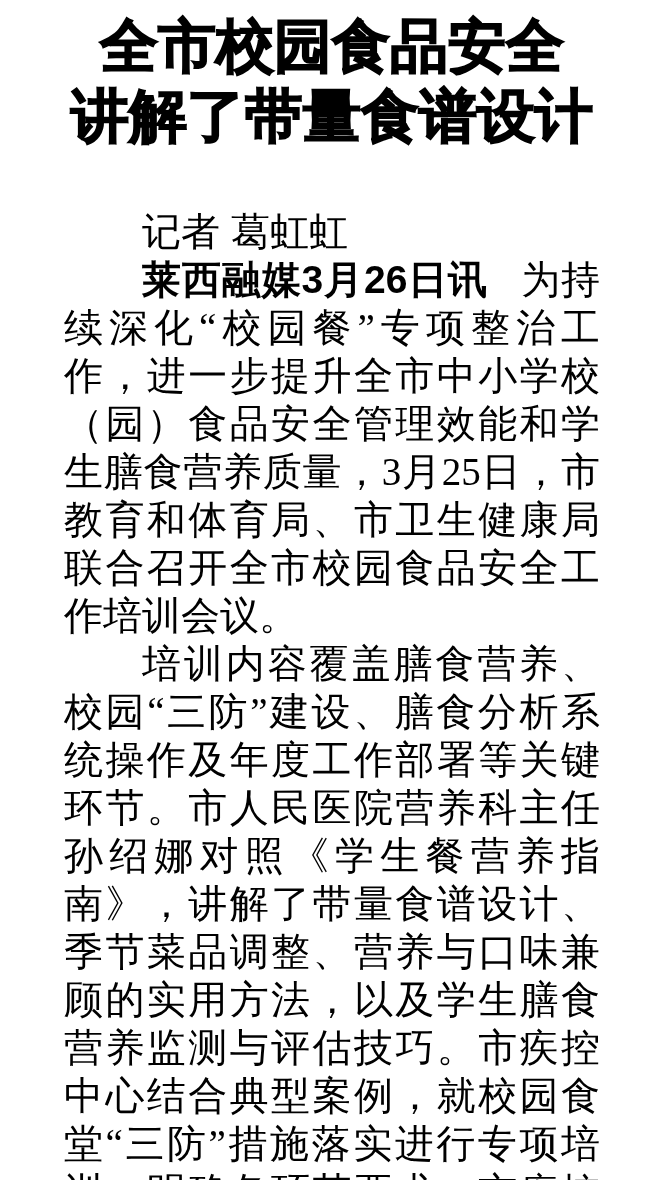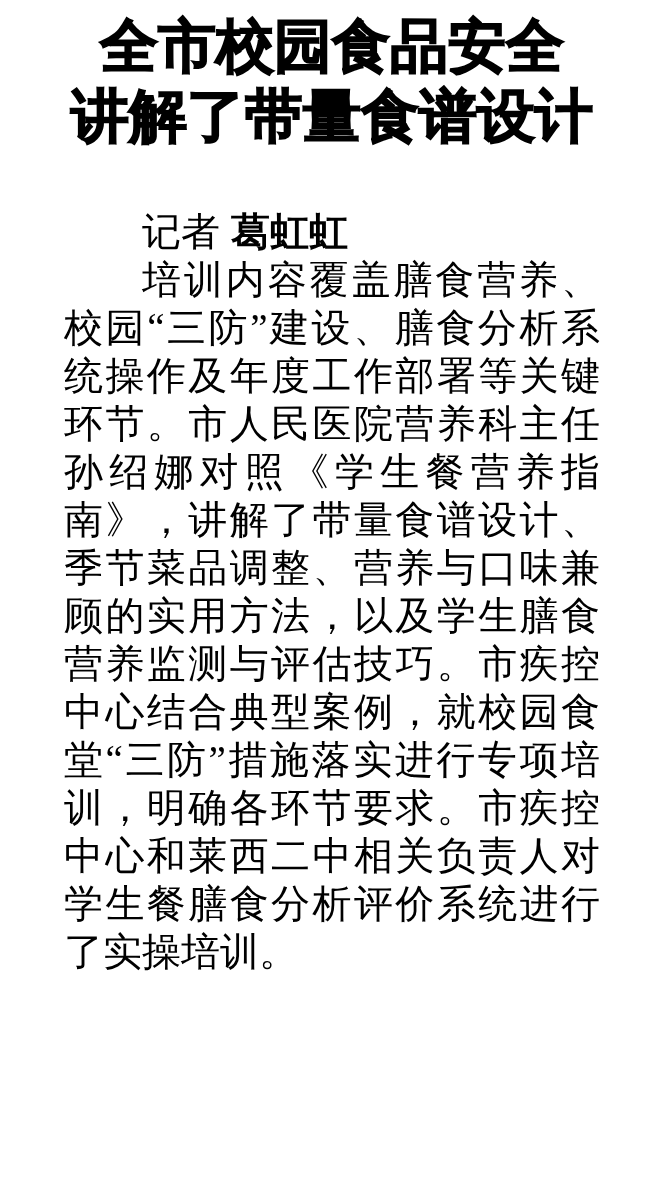--- a/index.html
+++ b/index.html
@@ -37,21 +37,21 @@
   .byline {
     margin: 56px 0 0 0;
     text-indent: 2em;
     font-family: "Liberation Serif", "DejaVu Serif", serif;
     font-size: 39px;
     line-height: 48px;
     font-weight: normal;
   }
   .byline-name {
     font-family: "Liberation Sans", "DejaVu Sans", sans-serif;
-    font-weight: bold;
+    font-weight: normal;
     margin-left: 0.28em;
   }
   .body-para {
     margin: 0;
     text-indent: 2em;
     font-family: "Liberation Serif", "DejaVu Serif", serif;
     font-size: 39px;
     line-height: 48px;
     text-align: justify;
     text-justify: inter-character;
@@ -68,16 +68,17 @@
 
 <div class="page">
 
   <h1 class="headline">
     <span class="hl-line">全市校园食品安全</span>
     <span class="hl-line">讲解了带量食谱设计</span>
   </h1>
 
   <p class="byline"><span class="byline-role">记者</span><span class="byline-name">葛虹虹</span></p>
 
+  <p class="body-para"><span class="para-lead">莱西融媒3月26日讯</span><span class="para-text">为持续深化“校园餐”专项整治工作，进一步提升全市中小学校（园）食品安全管理效能和学生膳食营养质量，3月25日，市教育和体育局、市卫生健康局联合召开全市校园食品安全工作培训会议。</span></p>
 
   <p class="body-para"><span class="para-text">培训内容覆盖膳食营养、校园“三防”建设、膳食分析系统操作及年度工作部署等关键环节。市人民医院营养科主任孙绍娜对照《学生餐营养指南》，讲解了带量食谱设计、季节菜品调整、营养与口味兼顾的实用方法，以及学生膳食营养监测与评估技巧。市疾控中心结合典型案例，就校园食堂“三防”措施落实进行专项培训，明确各环节要求。市疾控中心和莱西二中相关负责人对学生餐膳食分析评价系统进行了实操培训。</span></p>
 
 </div>
 
 </body></html>

